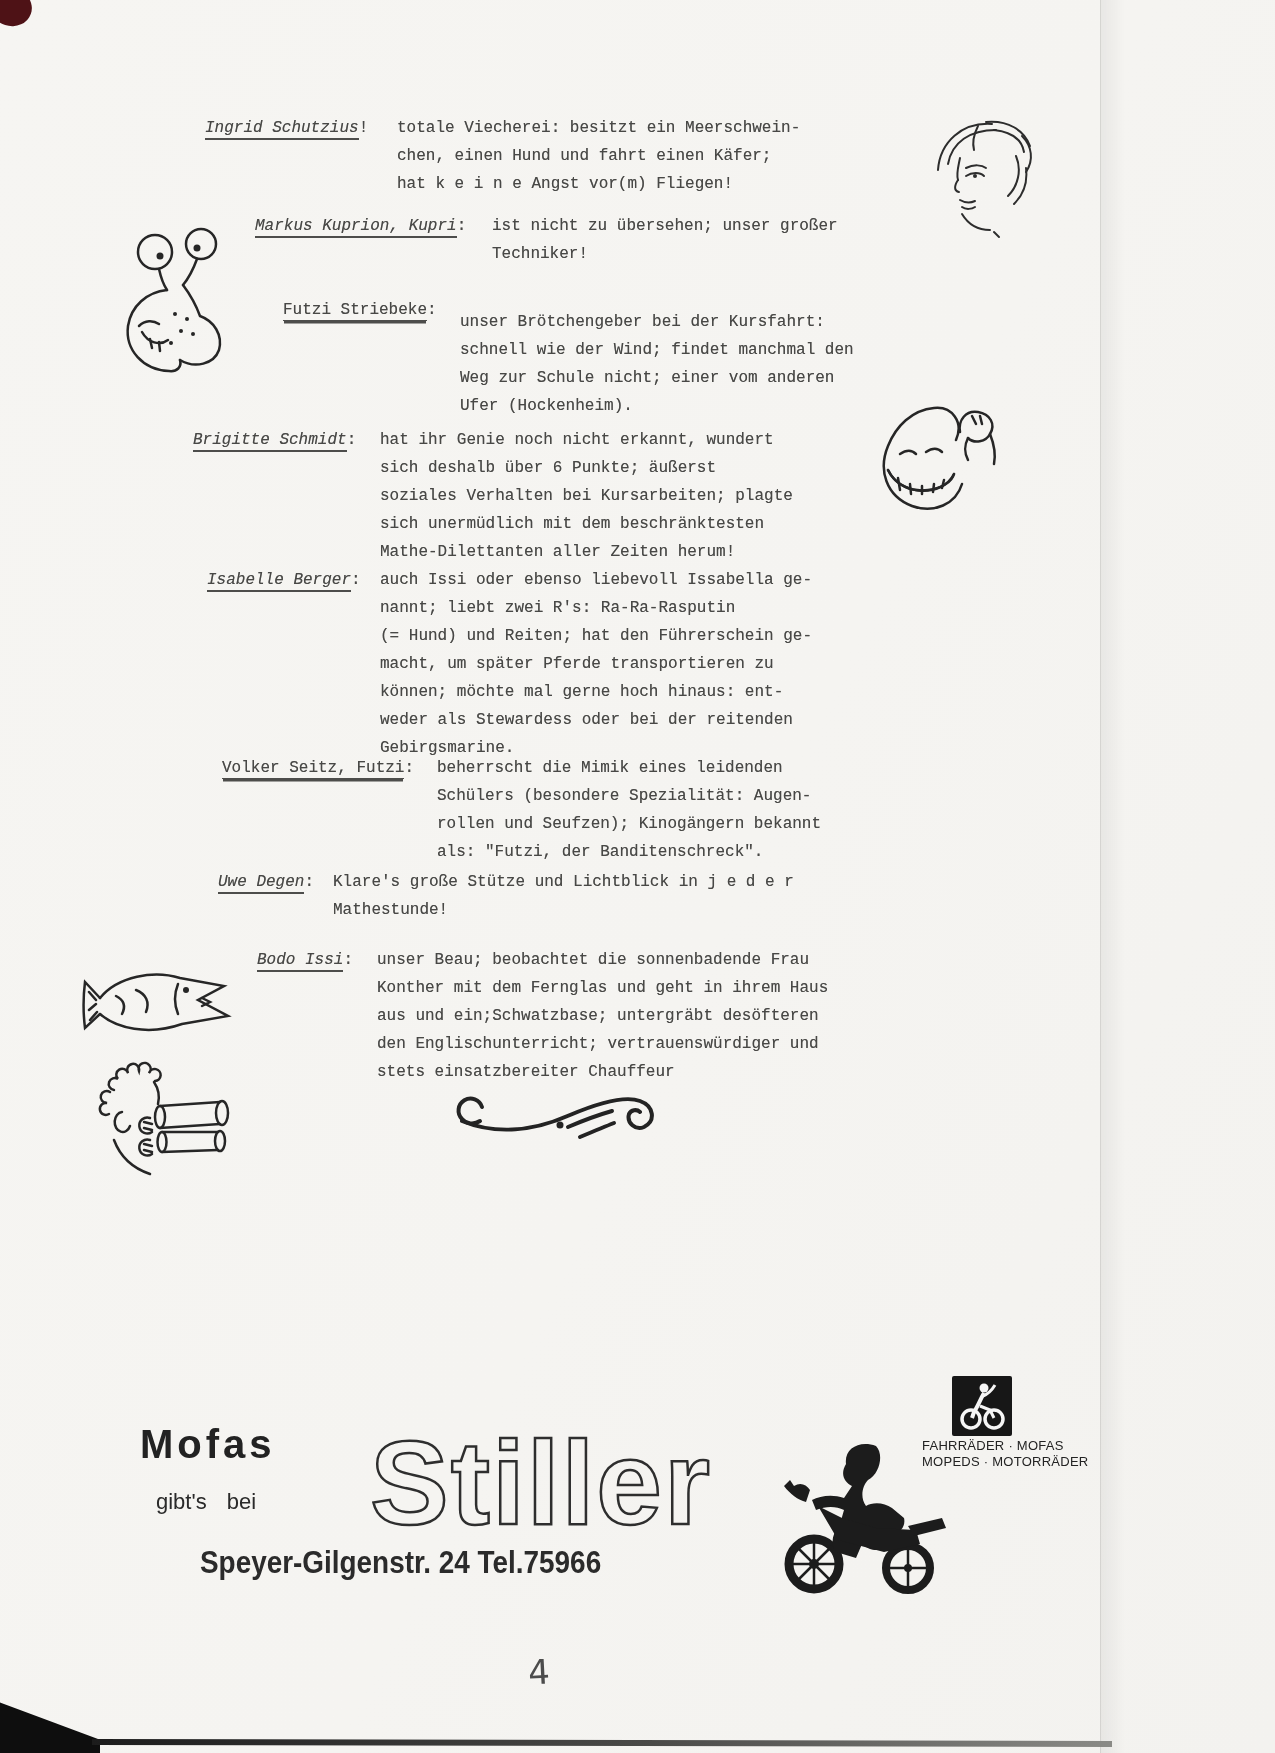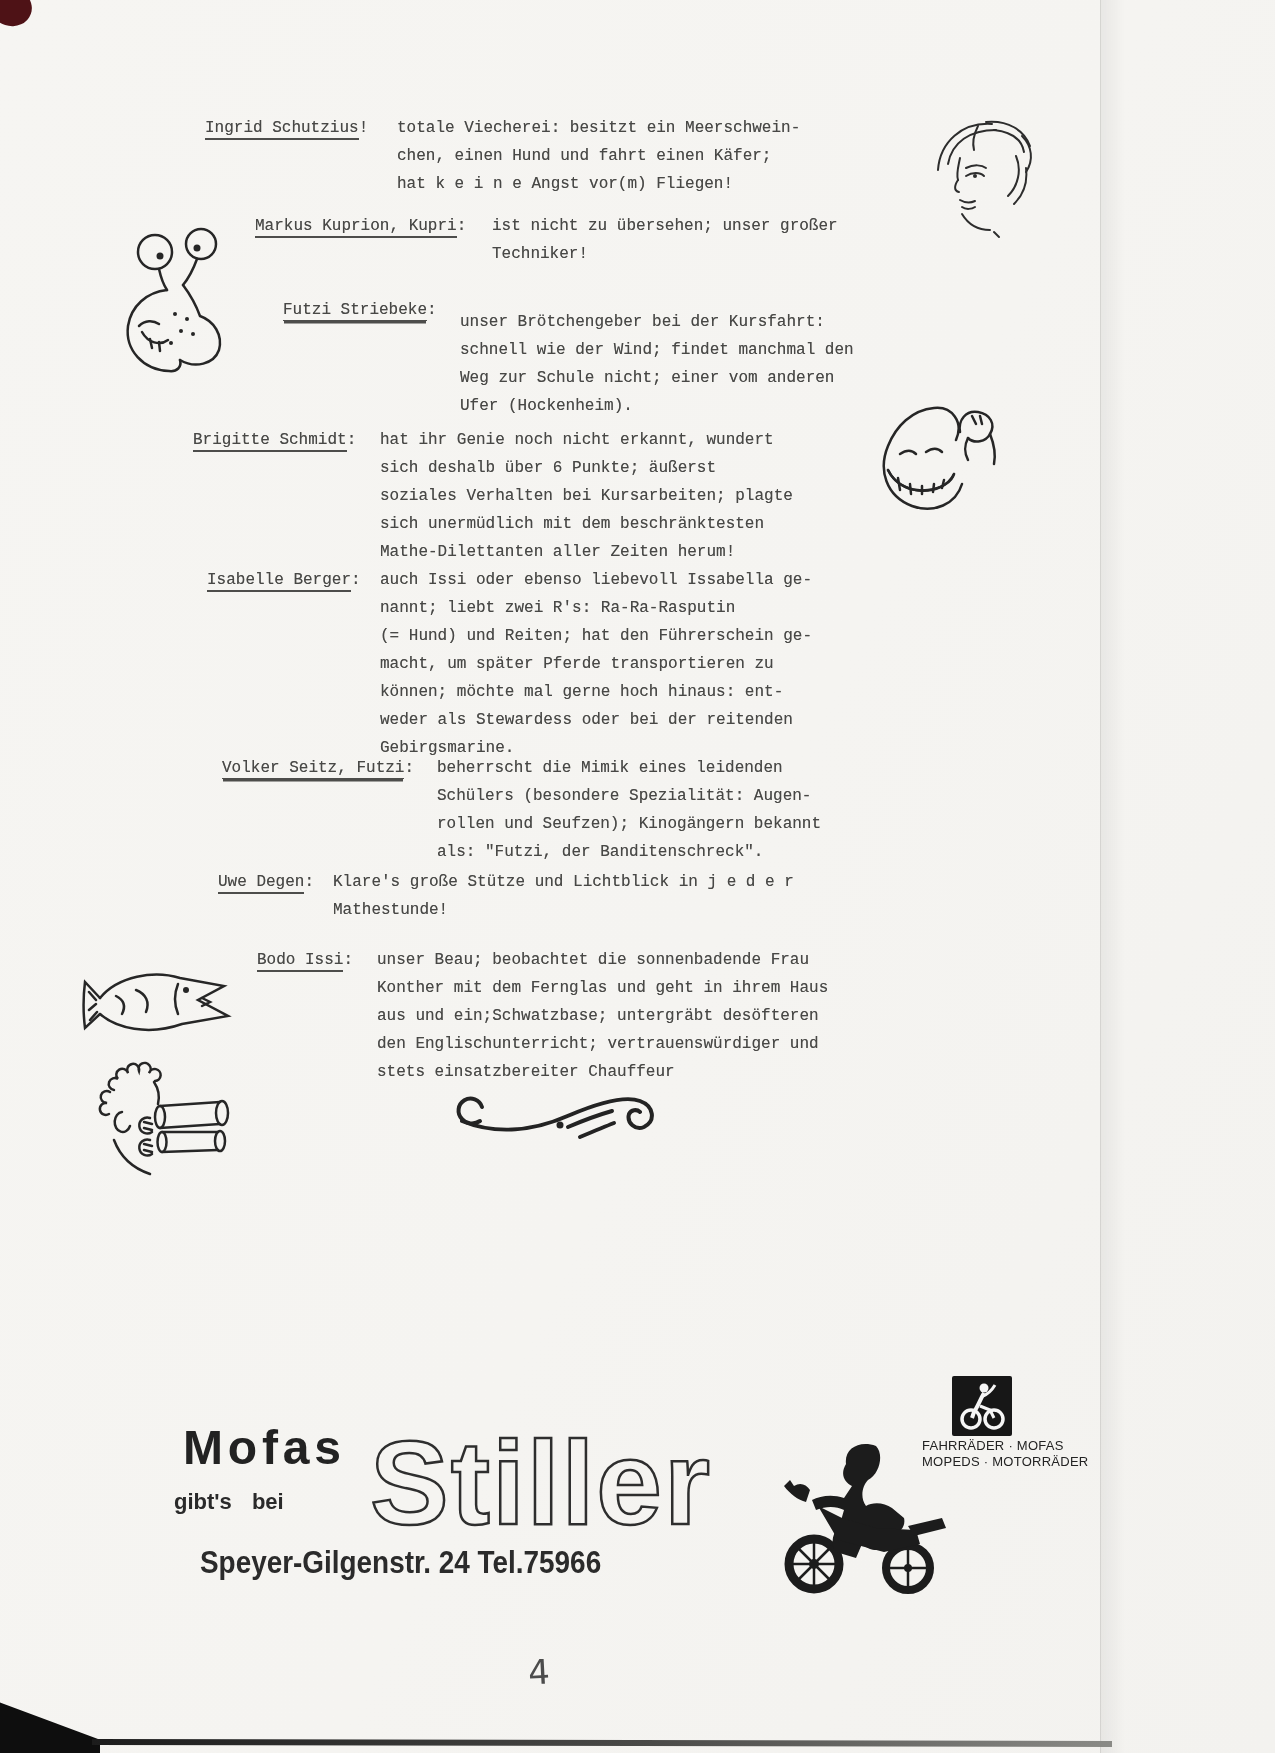--- a/index.html
+++ b/index.html
@@ -34,37 +34,37 @@
     transform:rotate(0.12deg);
   }
   
   .elabel,.etext{
     position:absolute;
     font-family:"Liberation Mono","DejaVu Sans Mono",monospace;
     font-size:16px;line-height:28px;color:#484846;
     text-shadow:0 0 0.5px rgba(70,70,68,0.55);
     white-space:pre;
   }
-  .u{border-bottom:2px solid #4d4d4b;padding-bottom:1px;}
+  .u{border-bottom:2px solid #4d4d4b;padding-bottom:1px;font-style:italic;}
   .u2{border-bottom:1.5px solid #4d4d4b;box-shadow:0 3.5px 0 -1px #4d4d4b;padding-bottom:1px;}
   .sketch{position:absolute;}
   
   .ad-brand{
     position:absolute;left:118px;top:1318px;
     font-size:122px;font-weight:bold;letter-spacing:0.30em;
     color:#161616;line-height:1;white-space:nowrap;
   }
   .ad-product{
     position:absolute;left:140px;top:1422px;
-    font-size:48px;font-weight:bold;letter-spacing:0.10em;
-    color:#222;line-height:1.1;margin-left:43px;
+    font-size:40px;font-weight:bold;letter-spacing:0.10em;
+    color:#222;line-height:1.1;
   }
   .ad-tagline{
     position:absolute;left:156px;top:1489px;
-    font-size:22px;font-weight:bold;color:#2a2a2a;word-spacing:14px;margin-left:18px;
+    font-size:22px;font-weight:normal;color:#2a2a2a;word-spacing:14px;
   }
   .ad-dealer{position:absolute;left:368px;top:1424px;}
   .ad-address{
     position:absolute;left:200px;top:1545px;
     font-size:31px;font-weight:bold;color:#2b2b2b;
     transform:scaleX(0.9);transform-origin:left top;white-space:nowrap;
   }
   .ad-badge{position:absolute;left:952px;top:1376px;}
   .ad-categories{
     position:absolute;left:922px;top:1438px;

